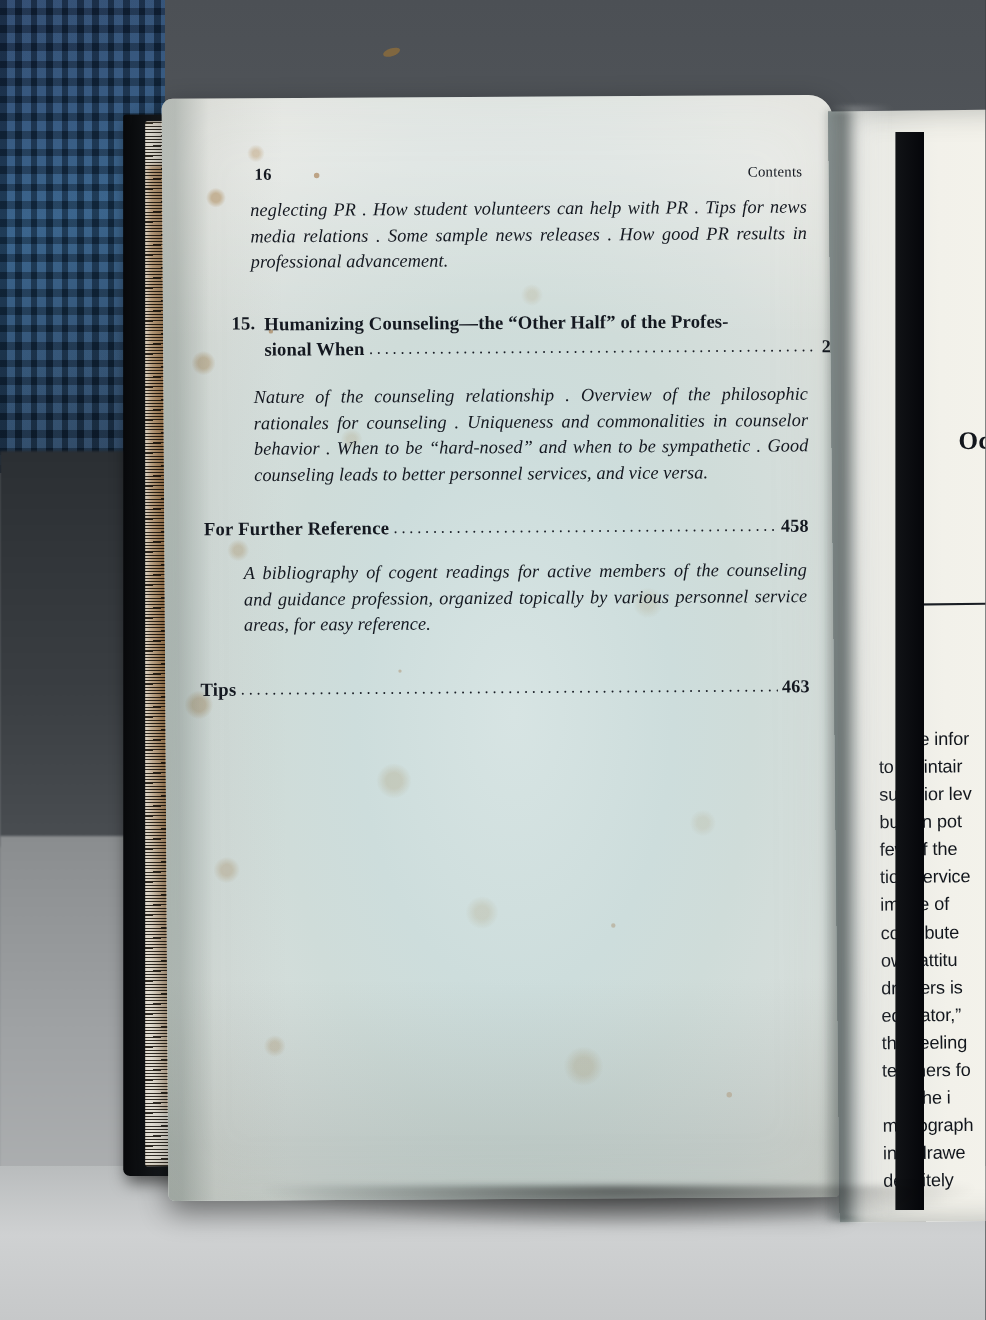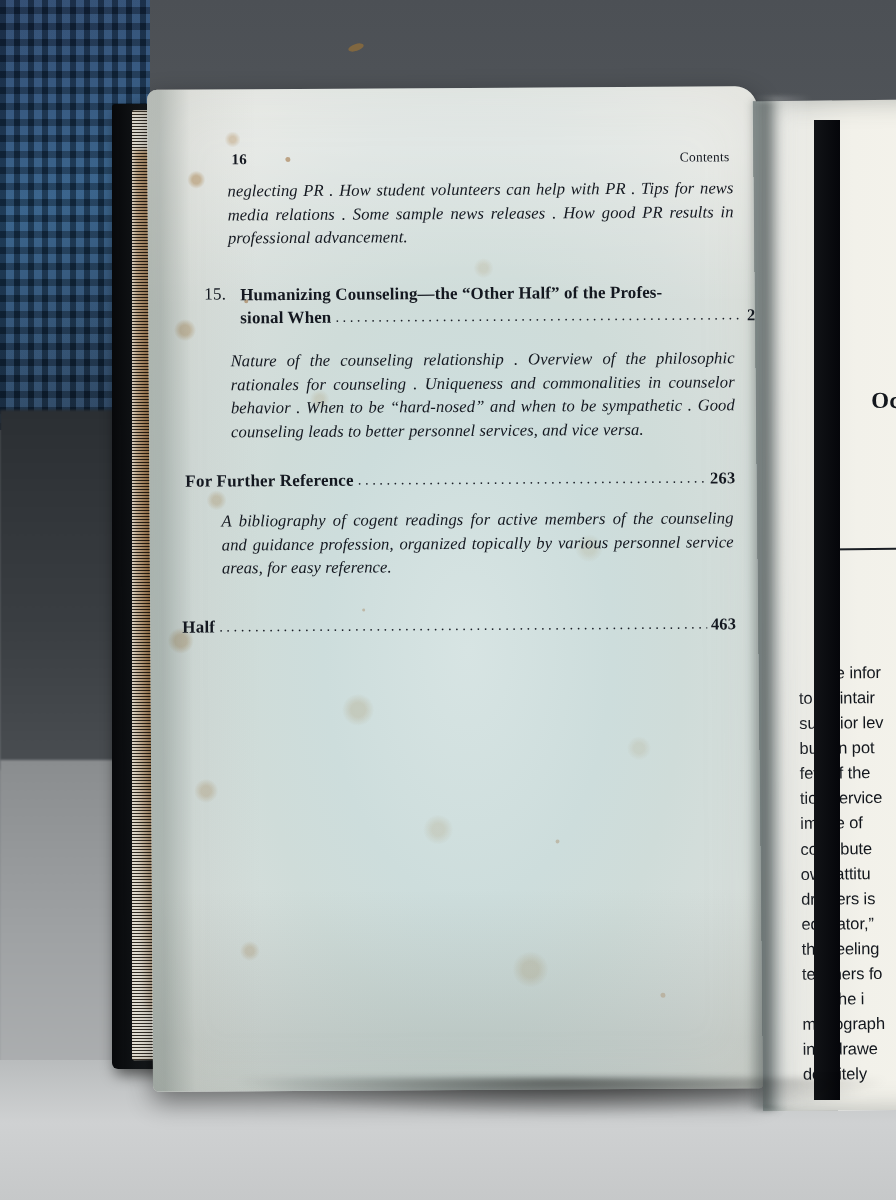--- a/index.html
+++ b/index.html
@@ -203,24 +203,25 @@
     line-height: 1.42;
     text-align: justify;
     letter-spacing: .1px;
   }
   .entry {
     display: flex;
     align-items: flex-start;
     gap: 8px;
   }
   .entry-num {
-    font-weight: 400;
+    font-weight: 700;
     font-size: 17px;
     width: 28px;
     flex: 0 0 28px;
+    text-align: right;
     letter-spacing: .2px;
   }
   .entry-body {
     flex: 1 1 auto;
     font-weight: 700;
     font-size: 17px;
     line-height: 1.33;
     letter-spacing: .1px;
   }
   .entry-line2 {
@@ -366,29 +367,29 @@
             </span>
           </div>
         </div>
 
         <div class="block ital" style="top:260px; left:82px; right:24px;">Nature of the counseling relationship . Overview of the philosophic rationales for counseling . Uniqueness and commonalities in counselor behavior . When to be “hard-nosed” and when to be sympathetic . Good counseling leads to better personnel services, and vice versa.</div>
 
         <div class="block" style="top:382px; left:36px; right:24px;">
           <div class="backmatter">
             <span>For Further Reference</span>
             <span class="leaders">..................................................................</span>
-            <span class="pageno">263</span>
+            <span class="pageno">458</span>
           </div>
         </div>
 
         <div class="block ital" style="top:420px; left:72px; right:26px;">A bibliography of cogent readings for active members of the counseling and guidance profession, organized topically by various personnel service areas, for easy reference.</div>
 
         <div class="block" style="top:528px; left:32px; right:24px;">
           <div class="backmatter">
-            <span>Half</span>
+            <span>Tips</span>
             <span class="leaders">..............................................................................</span>
             <span class="pageno">463</span>
           </div>
         </div>
 
       </div>
     </div>
 
     <div class="leaf-right">
       <div class="rp">

